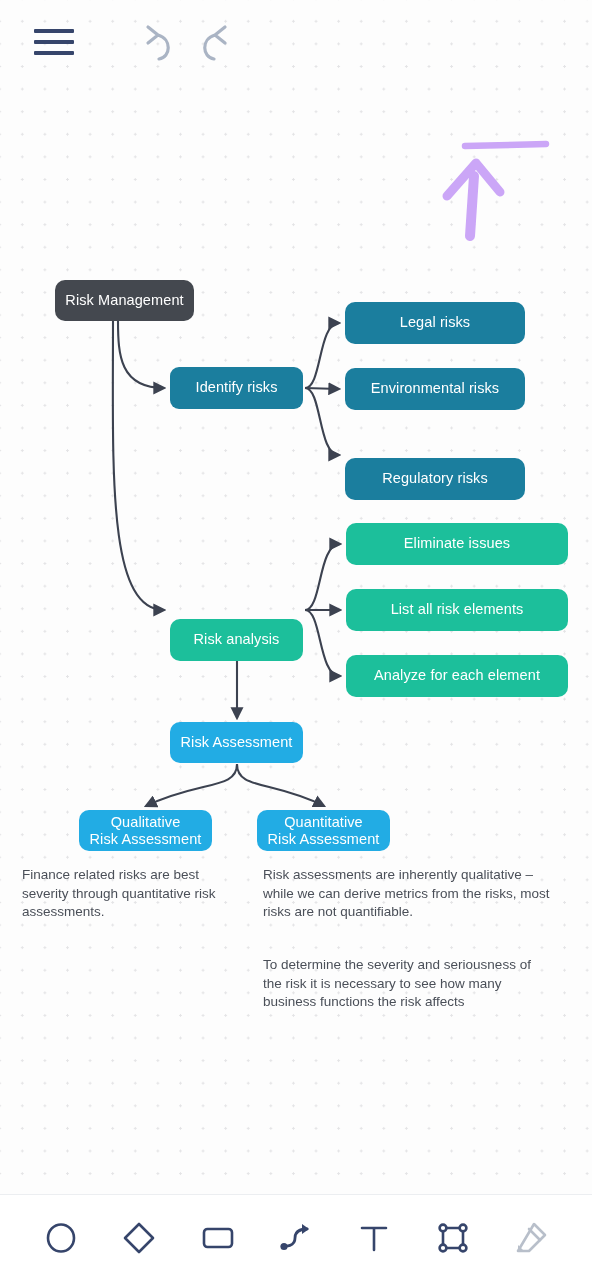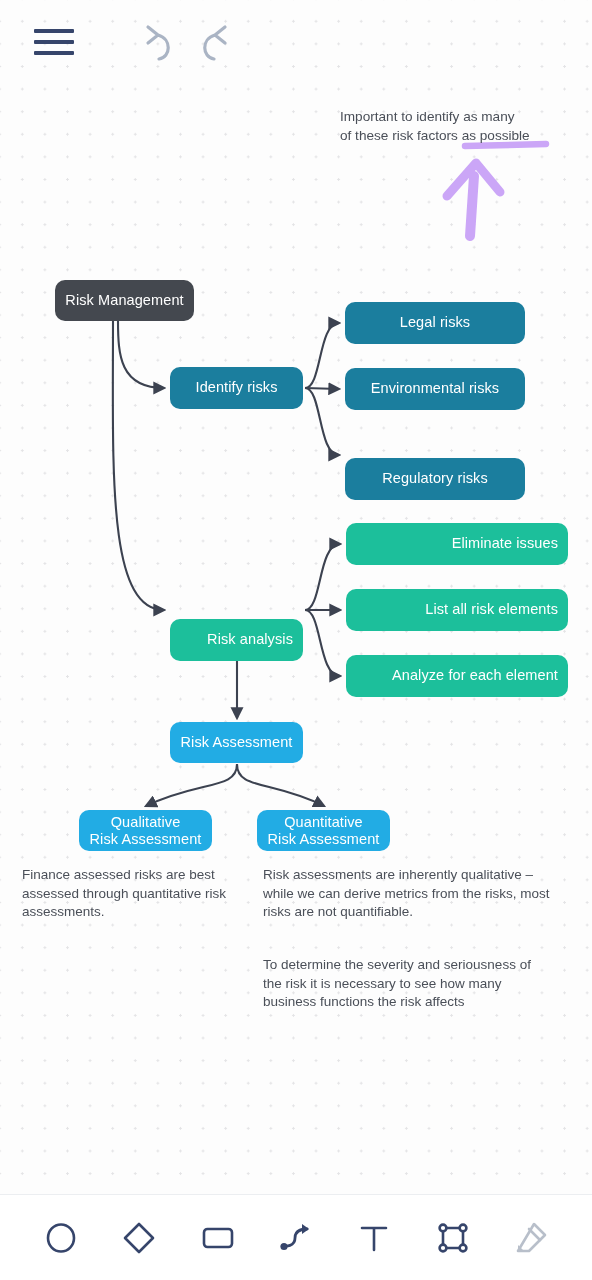--- a/index.html
+++ b/index.html
@@ -57,21 +57,21 @@
     font-size: 14.5px;
     line-height: 17.5px;
     letter-spacing: .1px;
     z-index: 20;
     cursor: pointer;
     padding: 0 10px;
   }
   .node.two-line { line-height: 17px; }
   .n-dark  { background: #44484f; }
   .n-blue  { background: #1b7e9e; }
-  .n-green { background: #1cbf9b; justify-content: flex-end; }
+  .n-green { background: #1cbf9b; }
   .n-lblue { background: #22ace4; }
 
   .note {
     position: absolute;
     color: #4a4f58;
     font-size: 13.5px;
     line-height: 18.5px;
     z-index: 20;
   }
 
@@ -151,29 +151,25 @@
     </svg>
 
     <svg id="ink" viewBox="0 0 592 1190">
       <g stroke="#cba6f7" fill="none" stroke-linecap="round" stroke-linejoin="round">
         <path d="M465 146 L546 144" stroke-width="6.5"></path>
         <path d="M470 236 L474 176" stroke-width="10"></path>
         <path d="M447 196 L476 163 L500 192" stroke-width="9"></path>
       </g>
     </svg>
 
-    <div class="annot" style="left:340px; top:108px; width:215px;">
-      <div>Important to identify as many</div>
-      <div>of these risk factors as possible</div>
-    </div>
 
     <div class="node n-dark" style="left:55px;  top:280px; width:139px; height:41px;">
         <span>Risk Management</span>
       </div>
-    <div class="node n-blue" style="left:170px; top:367px; width:133px; height:42px;">
+    <div class="node n-blue" style="left:170px; top:367px; width:133px; height:42px;border-radius:9px;">
         <span>Identify risks</span>
       </div>
     <div class="node n-blue" style="left:345px; top:302px; width:180px; height:42px;">
         <span>Legal risks</span>
       </div>
     <div class="node n-blue" style="left:345px; top:368px; width:180px; height:42px;text-align:right;">
         <span>Environmental risks</span>
       </div>
     <div class="node n-blue" style="left:345px; top:458px; width:180px; height:42px;">
         <span>Regulatory risks</span>
@@ -191,21 +187,21 @@
         <span>Analyze for each element</span>
       </div>
     <div class="node n-lblue" style="left:170px; top:722px; width:133px; height:41px;">
         <span>Risk Assessment</span>
       </div>
     <div class="node n-lblue two-line" style="left:79px;  top:810px; width:133px; height:41px; white-space:pre-line;"><span>Qualitative
 Risk Assessment</span></div>
     <div class="node n-lblue two-line" style="left:257px; top:810px; width:133px; height:41px; white-space:pre-line;align-items:center;"><span>Quantitative
 Risk Assessment</span></div>
 
-    <div class="note" style="left:22px;  top:866px; width:215px;">Finance assessed risks are best assessed through quantitative risk assessments.</div>
+    <div class="note" style="left:22px;  top:866px; width:215px;">Finance related risks are best severity through quantitative risk assessments.</div>
     <div class="note" style="left:263px; top:866px; width:290px;">Risk assessments are inherently qualitative – while we can derive metrics from the risks, most risks are not quantifiable.</div>
     <div class="note" style="left:263px; top:956px; width:282px;">To determine the severity and seriousness of the risk it is necessary to see how many business functions the risk affects</div>
   </div>
 
   <div id="bottombar">
 
     <div class="tool">
       <svg width="38" height="38" viewBox="0 0 38 38" fill="none">
         <ellipse cx="19" cy="19" rx="13" ry="13.5" stroke="#36456b" stroke-width="2.6"></ellipse>
       </svg>

